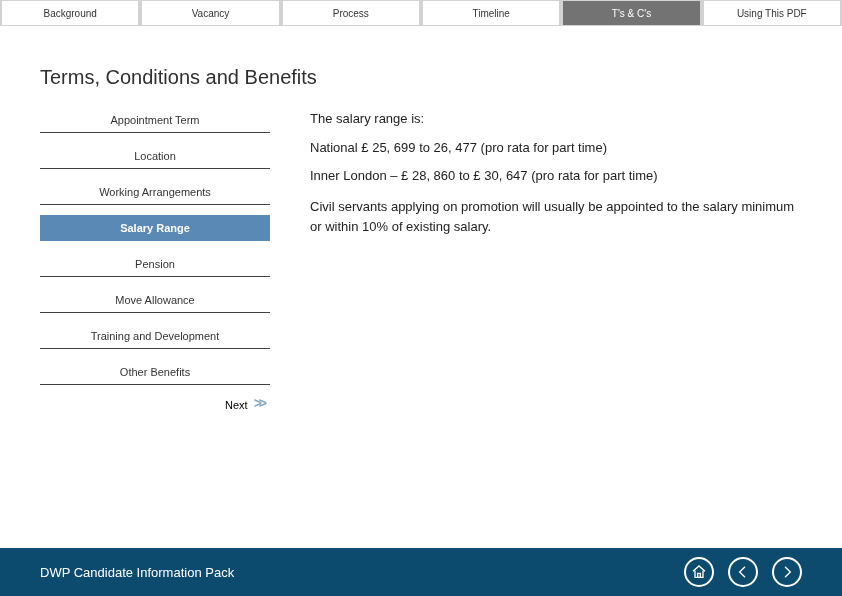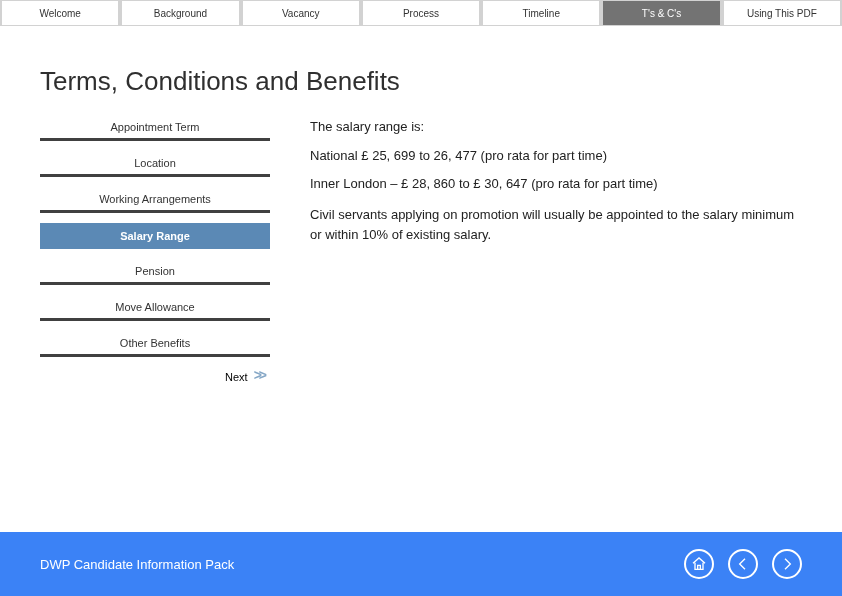--- a/index.html
+++ b/index.html
@@ -29,37 +29,37 @@
     cursor: pointer;
   }
   .topnav .tab.active {
     background: #737373;
     color: #fff;
   }
   .page {
     padding: 40px 40px 0 40px;
   }
   h1 {
-    font-size: 26px;
+    font-size: 20px;
     font-weight: 400;
     color: #2f2f2f;
     margin-bottom: 18px;
   }
   .body-row {
     display: flex;
     gap: 40px;
   }
   .sidemenu {
     width: 230px;
     flex-shrink: 0;
   }
   .side-item {
     height: 26px;
     margin-bottom: 10px;
-    border-bottom: 3px solid #404040;
+    border-bottom: 1px solid #404040;
     font-size: 11px;
     color: #333;
     display: flex;
     align-items: center;
     justify-content: center;
     cursor: pointer;
   }
   .side-item.active {
     background: #5b89b5;
     color: #fff;
@@ -102,22 +102,22 @@
   .content {
     font-size: 13px;
     color: #222;
     line-height: 1.9;
   }
   .content p { margin-bottom: 4px; }
   .footer {
     position: absolute;
     left: 0; bottom: 0;
     width: 100%;
-    height: 64px;
-    background: #3b82f6;
+    height: 48px;
+    background: #0c4a6e;
     display: flex;
     align-items: center;
     justify-content: space-between;
     padding: 0 40px;
   }
   .footer-title {
     color: #fff;
     font-size: 13px;
   }
   .footer-nav {
@@ -134,41 +134,41 @@
     justify-content: center;
     color: #fff;
     cursor: pointer;
   }
   .circ svg { width: 16px; height: 16px; stroke: #fff; fill: none; stroke-width: 2; }
 </style>
 </head>
 <body>
 
 <div class="topnav">
-  <div class="tab">Welcome</div>
   <div class="tab">Background</div>
   <div class="tab">Vacancy</div>
   <div class="tab">Process</div>
   <div class="tab">Timeline</div>
   <div class="tab active">T's &amp; C's</div>
   <div class="tab">Using This PDF</div>
 </div>
 
 <div class="page">
   <h1>Terms, Conditions and Benefits</h1>
 
   <div class="body-row">
 
     <div class="sidemenu">
       <div class="side-item">Appointment Term</div>
       <div class="side-item">Location</div>
       <div class="side-item">Working Arrangements</div>
       <div class="side-item active">Salary Range</div>
       <div class="side-item">Pension</div>
       <div class="side-item">Move Allowance</div>
+      <div class="side-item">Training and Development</div>
       <div class="side-item">Other Benefits</div>
 
       <div class="next-row">
         <span>Next</span>
         <span class="chev">&gt;&gt;</span>
       </div>
 
     </div>
 
     <div class="content">

